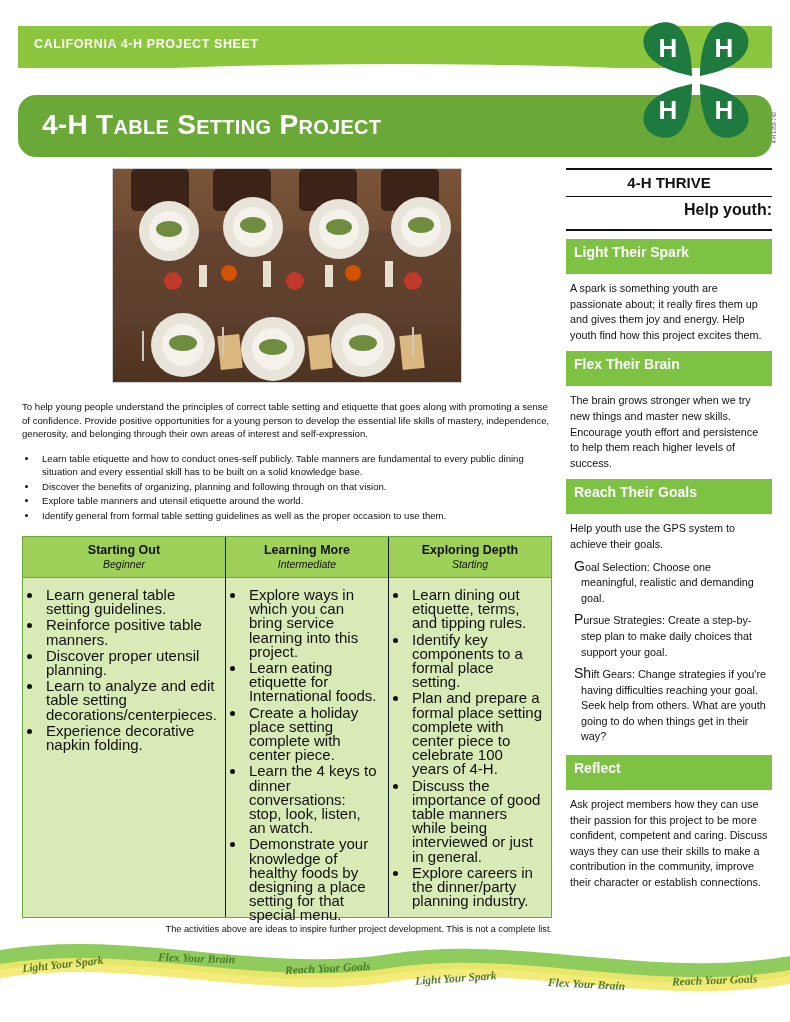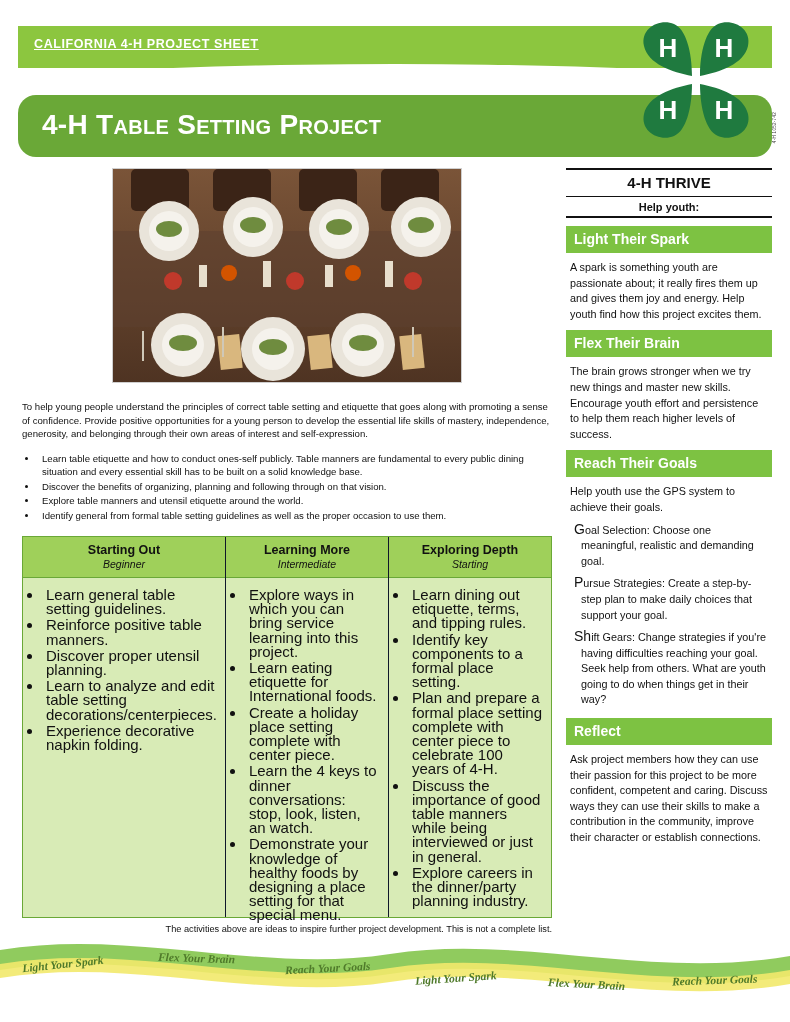--- a/index.html
+++ b/index.html
@@ -31,21 +31,20 @@
     border-radius: 60% 60% 0 0 / 100% 100% 0 0;
     transform: scaleX(1.25) translateY(8px);
   }
   .topbar-label {
     position: absolute;
     left: 16px; top: 11px;
     color: #ffffff;
     font-size: 12.5px;
     font-weight: bold;
     letter-spacing: 0.6px;
-    text-decoration: underline;
   }
 
   
   .titlebar {
     position: absolute;
     left: 18px; top: 95px;
     width: 754px; height: 62px;
     background: #6aa837;
     border-radius: 18px;
   }
@@ -174,33 +173,33 @@
   .side-title {
     text-align: center;
     font-size: 15px;
     font-weight: bold;
     color: #111;
     padding: 4px 0 5px;
     border-top: 2px solid #111;
     border-bottom: 1px solid #111;
   }
   .side-sub {
-    text-align: center;
-    font-size: 11px;
-    font-weight: bold;
-    color: #111;
-    padding: 4px 0 3px;
+    text-align: right;
+    font-size: 16px;
+    font-weight: bold;
+    color: #111;
+    padding: 4px 0 10px;
     border-bottom: 2px solid #111;
   }
   .side-band {
     background: #7dc242;
     color: #ffffff;
     font-size: 14px;
     font-weight: bold;
-    padding: 5px 8px 6px;
+    padding: 5px 8px 14px;
     margin-top: 8px;
   }
   .side-band.reflect { margin-top: 10px; }
   .side-text {
     font-size: 10.8px;
     line-height: 15.6px;
     color: #111;
     padding: 7px 4px 0 4px;
   }
   .gps-item {

